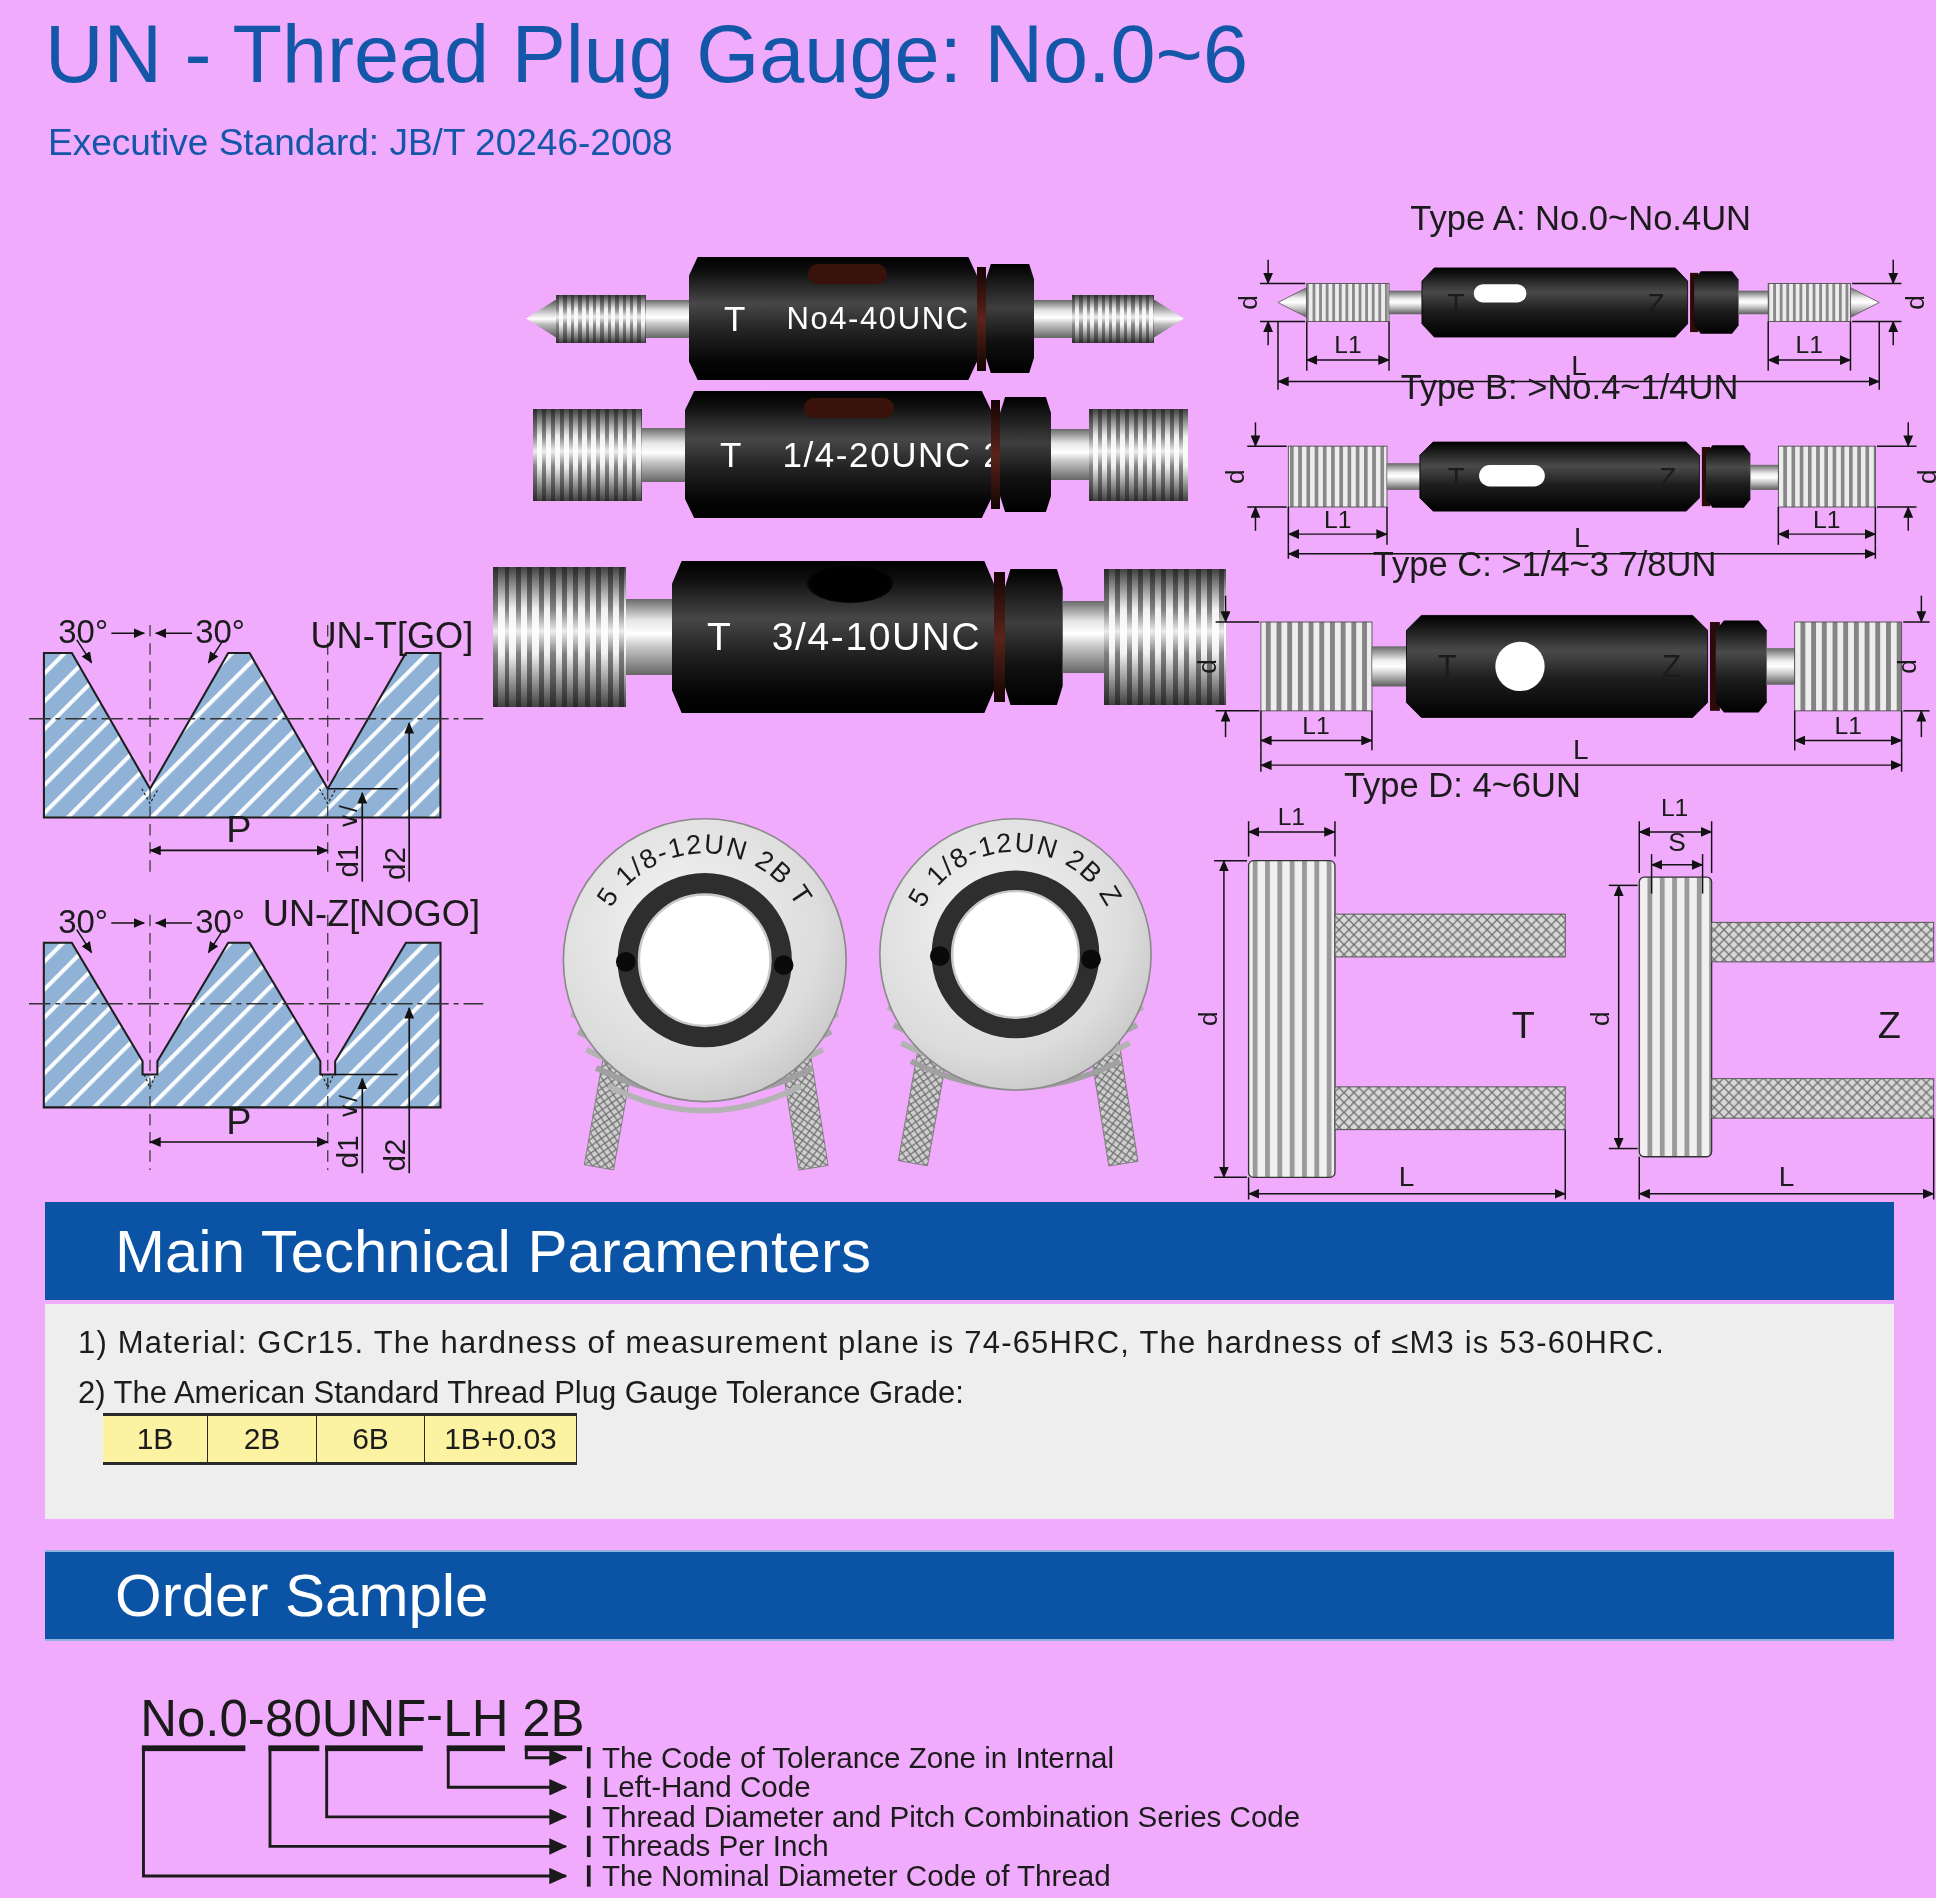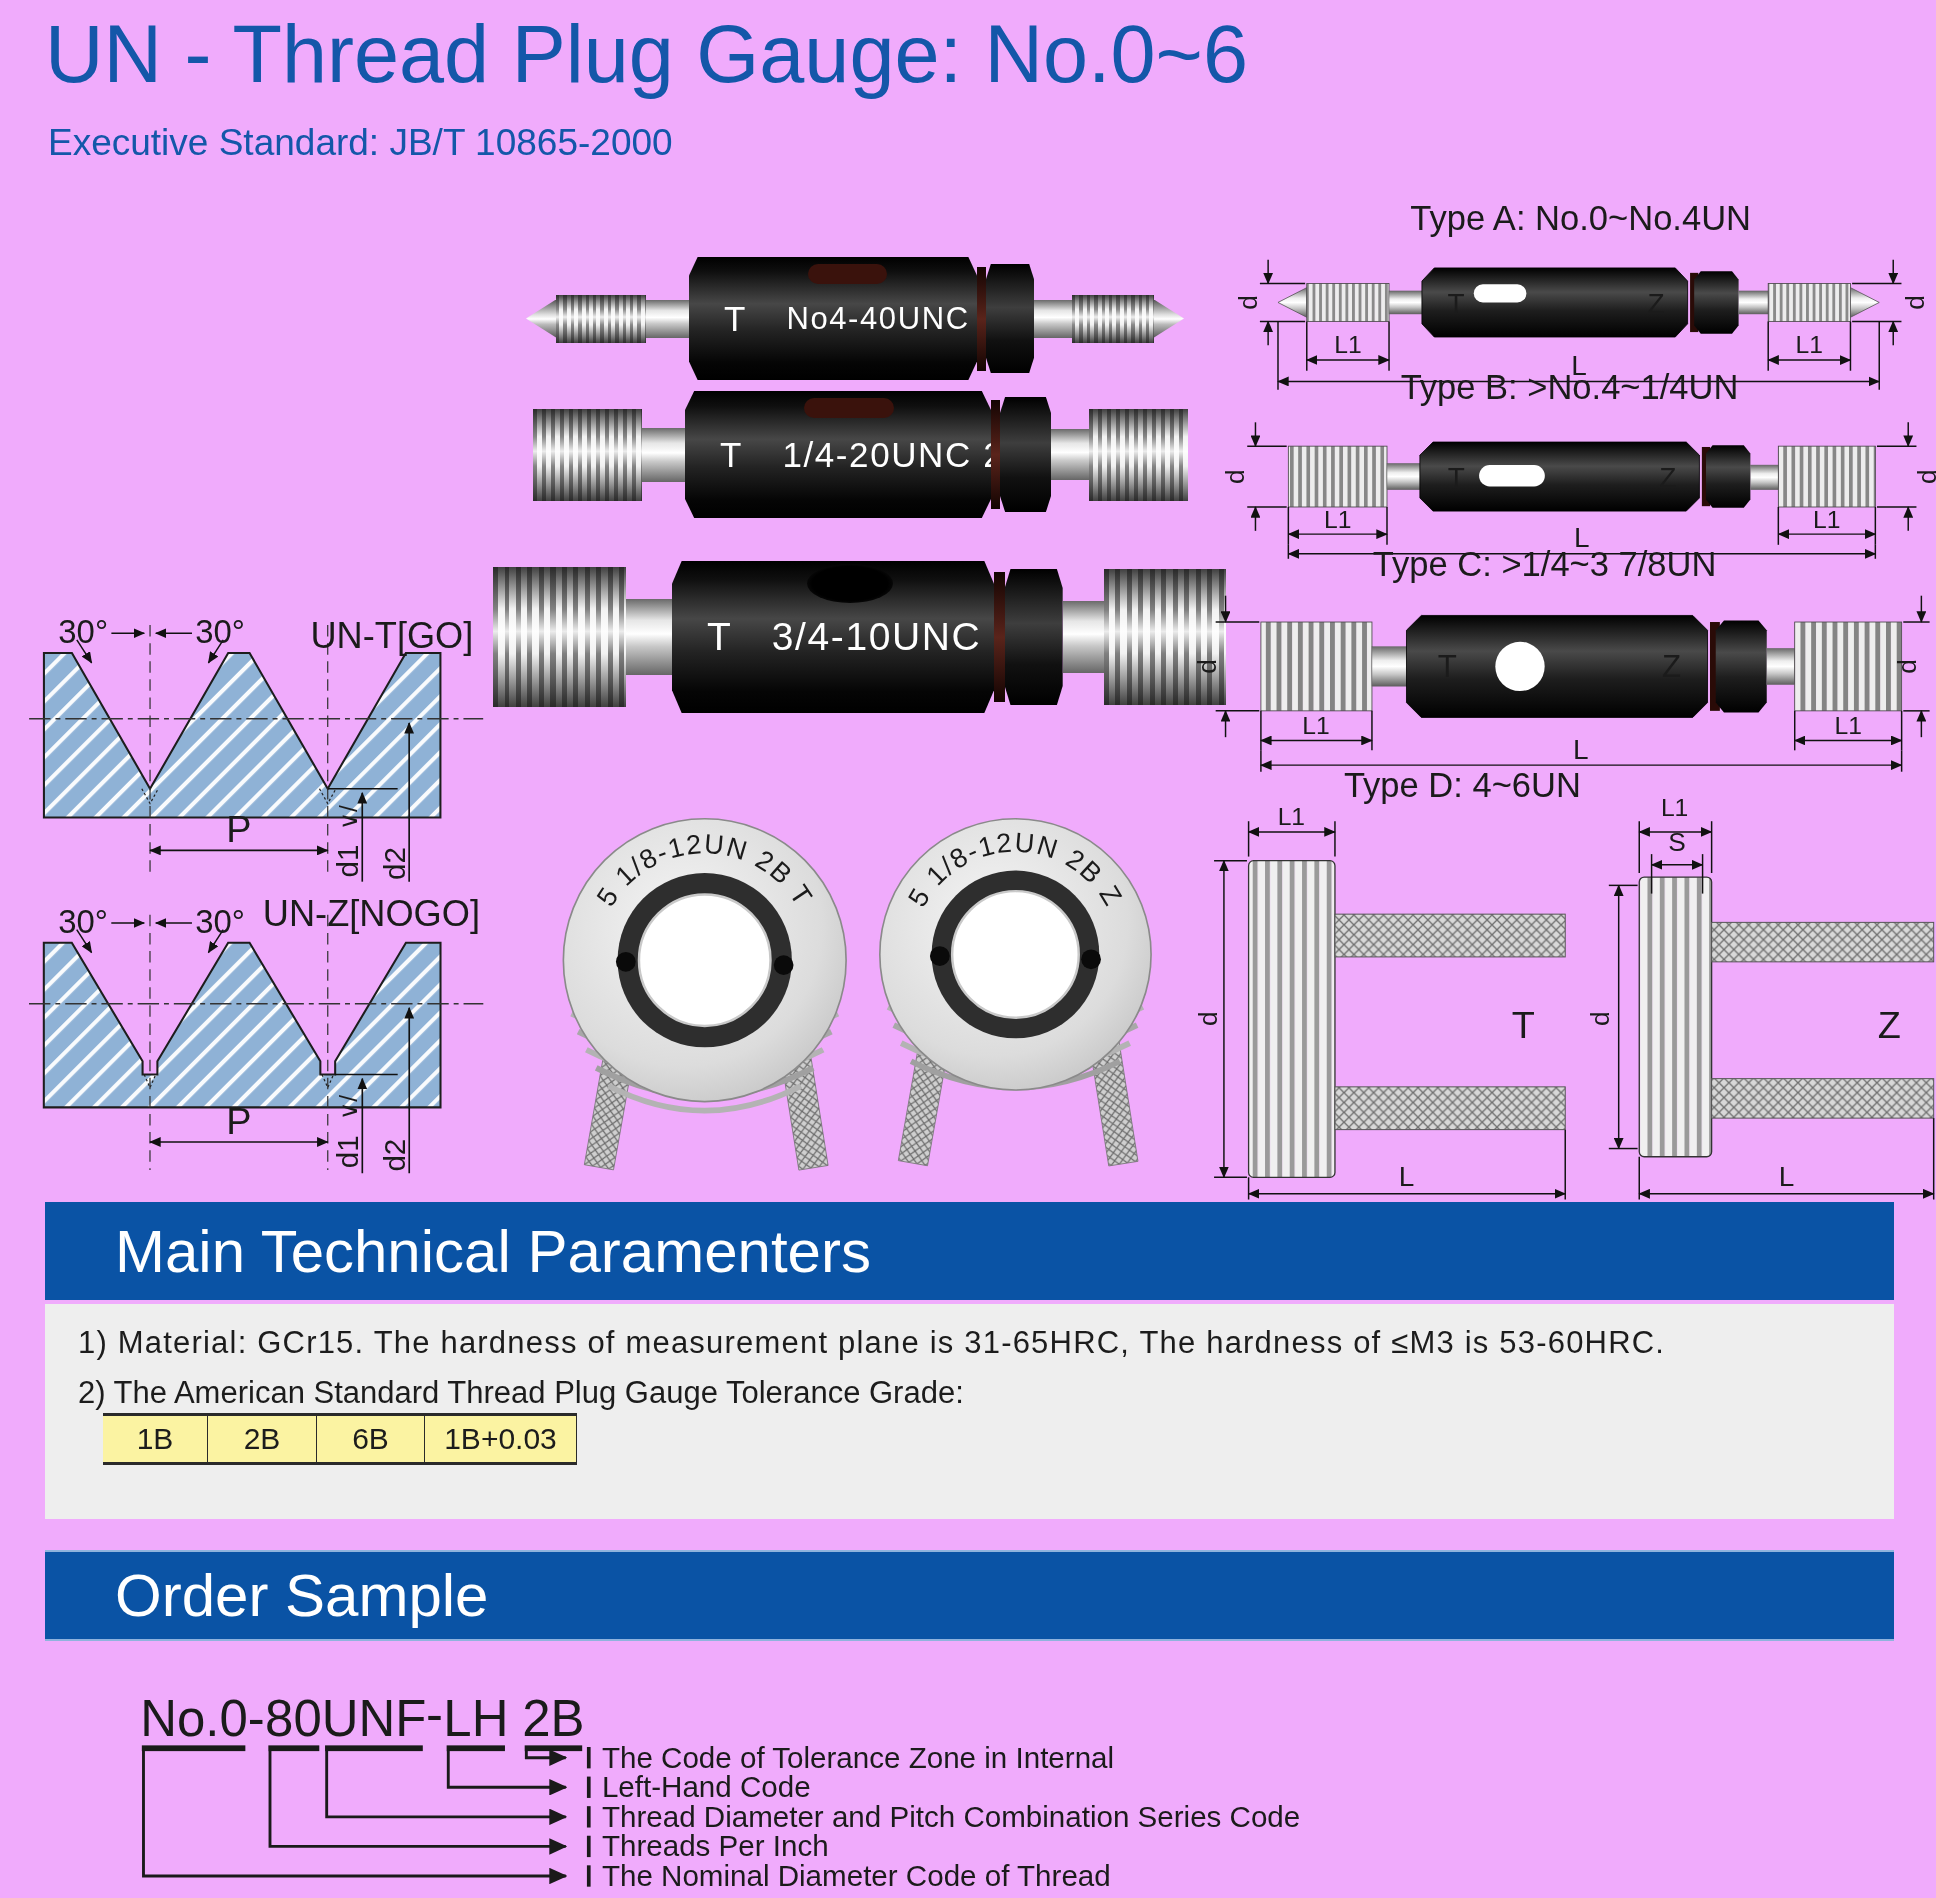--- a/index.html
+++ b/index.html
@@ -51,21 +51,21 @@
   .ringsep{background:linear-gradient(180deg,#140402,#5a241b 50%,#140402);}
   .cap{background:linear-gradient(180deg,#000,#3e3e3e 40%,#111 70%,#000);
       clip-path:polygon(10% 0,90% 0,100% 14%,100% 86%,90% 100%,10% 100%,0 86%,0 14%);}
 </style>
 </head>
 <body>
 
 <div id="page">
 
   <div class="abs page-title">UN - Thread Plug Gauge: No.0~6</div>
-  <div class="abs page-sub">Executive Standard: JB/T 10865-2000</div>
+  <div class="abs page-sub">Executive Standard: JB/T 20246-2008</div>
 
   <div class="gauge" style="left:526px;top:257px;height:123px;">
     <div class="tip l" style="width:30px;height:38px;"></div>
     <div class="thr pitch-a" style="width:90px;height:48px;"></div>
     <div class="shaft" style="width:43px;height:38px;"></div>
     <div class="handle" style="width:288px;height:123px;">
       <span class="slot" style="background:#3a120c;"></span>
       <span class="t">T</span>
       <span class="lbl" style="font-size:31px;">No4-40UNC 2B</span>
       <span class="z">Z</span>
@@ -468,21 +468,21 @@
     <line x1="462" y1="344" x2="462" y2="143" stroke="#111" stroke-width="2" marker-end="url(#p2_ar)"></line>
     <text font-size="30" transform="rotate(-90 388 264)" x="388" y="274" text-anchor="middle">∨/</text>
     <text font-size="36" transform="rotate(-90 388 318)" x="388" y="330" text-anchor="middle">d1</text>
     <text font-size="36" transform="rotate(-90 445 322)" x="445" y="334" text-anchor="middle">d2</text>
   </svg>
 
   <div class="abs bar" style="top:1202px;height:98px;">
     <div class="h">Main Technical Paramenters</div>
   </div>
   <div class="abs gbody" style="top:1304px;height:215px;">
-    <div class="pitem" style="left:33px;top:21.4px;letter-spacing:1.2px;">1) Material: GCr15. The hardness of measurement plane is 31-65HRC, The hardness of ≤M3 is 53-60HRC.</div>
+    <div class="pitem" style="left:33px;top:21.4px;letter-spacing:1.2px;">1) Material: GCr15. The hardness of measurement plane is 74-65HRC, The hardness of ≤M3 is 53-60HRC.</div>
     <div class="pitem" style="left:33px;top:71px;">2) The American Standard Thread Plug Gauge Tolerance Grade:</div>
     <div class="ttable" style="left:58px;top:109px;height:46px;">
       <div class="cell val" style="width:104px;">1B</div>
       <div class="cell val" style="width:108px;">2B</div>
       <div class="cell val" style="width:107px;">6B</div>
       <div class="cell val" style="width:151px;">1B+0.03</div>
     </div>
   </div>
 
   <div class="abs bar bar2" style="top:1550px;height:87px;">

